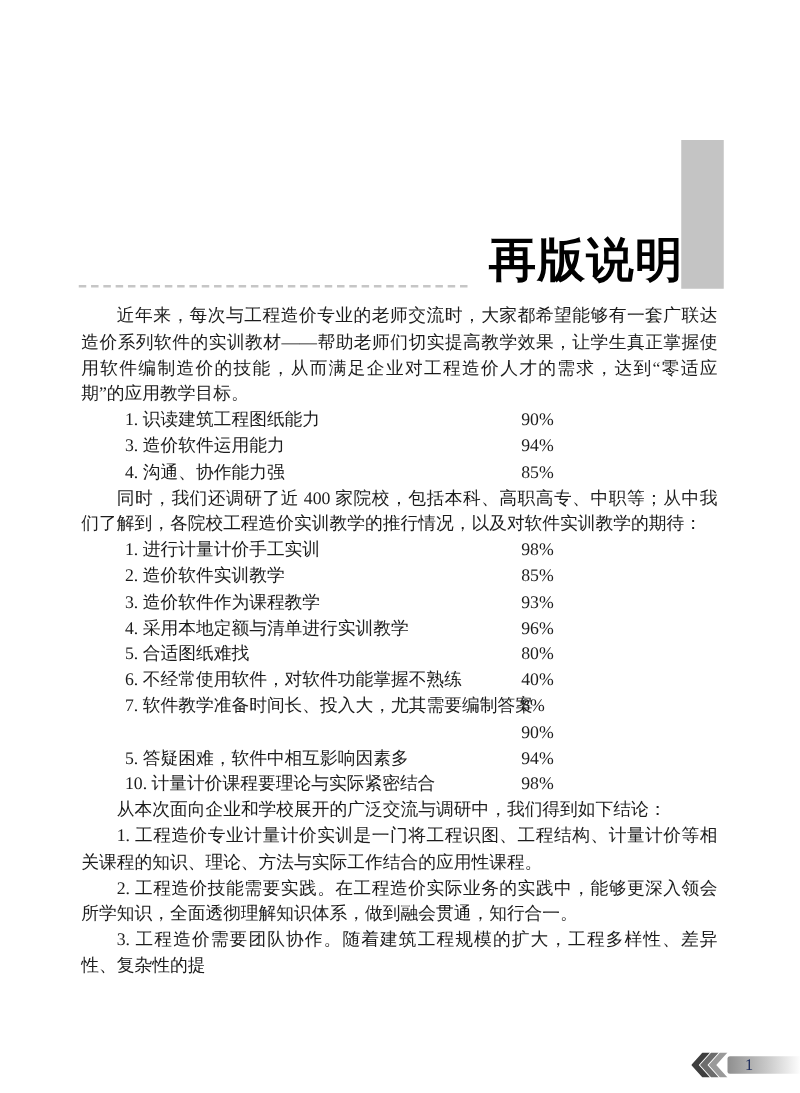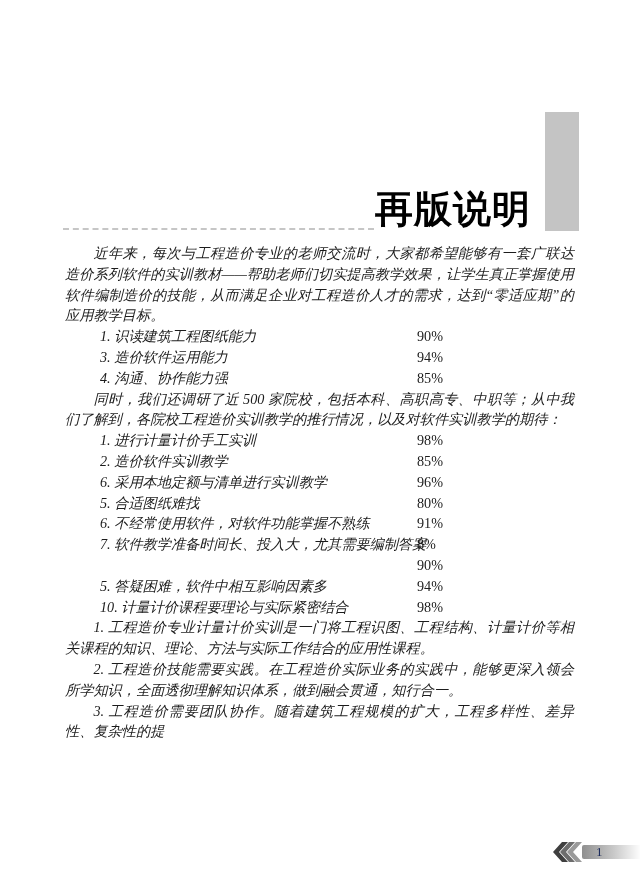--- a/index.html
+++ b/index.html
@@ -6,37 +6,37 @@
   body {
     width:640px; height:874px; position:relative; overflow:hidden;
     font-family:"Liberation Serif", serif;
     color:#1c1c1c;
   }
   .accent-bar {
     position:absolute; left:545px; top:112px; width:34px; height:119px;
     background:#c4c4c4;
   }
   .page-title {
-    position:absolute; top:189px; left:0; width:531px; margin:0;
+    position:absolute; top:189px; left:16px; width:531px; margin:0;
     text-align:right; font-family:"Liberation Sans", sans-serif;
     font-weight:900; font-size:38px; line-height:40px; color:#000;
     letter-spacing:1px;
   }
   .title-dashes {
     position:absolute; left:63px; top:228px; width:311px; height:0;
     border-top:2px dashed #c6c6c6;
   }
   .content {
     position:absolute; left:65px; top:243px; width:509px;
     font-size:14.2px; line-height:20.8px; text-align:justify;
   }
-  .content p { margin:0; text-indent:2em;font-style:italic; }
+  .content p { margin:0; text-indent:2em; }
   .rowlist { margin:0; }
   .rowlist .row { position:relative; padding-left:35px; height:20.8px; }
-  .rowlist .row .lbl { display:inline-block;font-style:italic; }
+  .rowlist .row .lbl { display:inline-block; }
   .rowlist .row .pct { position:absolute; left:352px; top:0; }
   .footer {
     position:absolute; top:842px; left:553px; height:20px;
     display:flex; align-items:center;
   }
   .chevrons { position:relative; z-index:2; display:block; }
   .pagenum-bar {
     position:relative; z-index:1; margin-left:-7px; width:58px; height:14px;
     background:linear-gradient(to right, #8f8f8f 0%, #c9c9c9 55%, #fdfdfd 100%);
     border-radius:2px 0 0 2px;
@@ -69,60 +69,65 @@
     <div class="row">
       <span class="lbl">3. 造价软件运用能力</span>
       <span class="pct">94%</span>
     </div>
     <div class="row">
       <span class="lbl">4. 沟通、协作能力强</span>
       <span class="pct">85%</span>
     </div>
   </div>
 
-  <p>同时，我们还调研了近 500 家院校，包括本科、高职高专、中职等；从中我们了解到，各院校工程造价实训教学的推行情况，以及对软件实训教学的期待：</p>
+  <p>同时，我们还调研了近 400 家院校，包括本科、高职高专、中职等；从中我们了解到，各院校工程造价实训教学的推行情况，以及对软件实训教学的期待：</p>
 
   <div class="rowlist">
     <div class="row">
       <span class="lbl">1. 进行计量计价手工实训</span>
       <span class="pct">98%</span>
     </div>
     <div class="row">
       <span class="lbl">2. 造价软件实训教学</span>
       <span class="pct">85%</span>
     </div>
     <div class="row">
-      <span class="lbl">6. 采用本地定额与清单进行实训教学</span>
+      <span class="lbl">3. 造价软件作为课程教学</span>
+      <span class="pct">93%</span>
+    </div>
+    <div class="row">
+      <span class="lbl">4. 采用本地定额与清单进行实训教学</span>
       <span class="pct">96%</span>
     </div>
     <div class="row">
       <span class="lbl">5. 合适图纸难找</span>
       <span class="pct">80%</span>
     </div>
     <div class="row">
       <span class="lbl">6. 不经常使用软件，对软件功能掌握不熟练</span>
-      <span class="pct">91%</span>
+      <span class="pct">40%</span>
     </div>
     <div class="row">
       <span class="lbl">7. 软件教学准备时间长、投入大，尤其需要编制答案</span>
       <span class="pct">8%</span>
     </div>
     <div class="row">
       <span class="pct">90%</span>
     </div>
     <div class="row">
       <span class="lbl">5. 答疑困难，软件中相互影响因素多</span>
       <span class="pct">94%</span>
     </div>
     <div class="row">
       <span class="lbl">10. 计量计价课程要理论与实际紧密结合</span>
       <span class="pct">98%</span>
     </div>
   </div>
 
+  <p>从本次面向企业和学校展开的广泛交流与调研中，我们得到如下结论：</p>
   <p>1. 工程造价专业计量计价实训是一门将工程识图、工程结构、计量计价等相关课程的知识、理论、方法与实际工作结合的应用性课程。</p>
   <p>2. 工程造价技能需要实践。在工程造价实际业务的实践中，能够更深入领会所学知识，全面透彻理解知识体系，做到融会贯通，知行合一。</p>
   <p>3. 工程造价需要团队协作。随着建筑工程规模的扩大，工程多样性、差异性、复杂性的提</p>
 
 </div>
 
 <div class="footer">
   <svg class="chevrons" width="36" height="20" viewBox="0 0 36 20">
     <path d="M23,0 L14,10 L23,20 L29,20 L20,10 L29,0 Z" fill="#9a9a9a"></path>
     <path d="M16,0 L7,10 L16,20 L22,20 L13,10 L22,0 Z" fill="#6d6d6d"></path>

